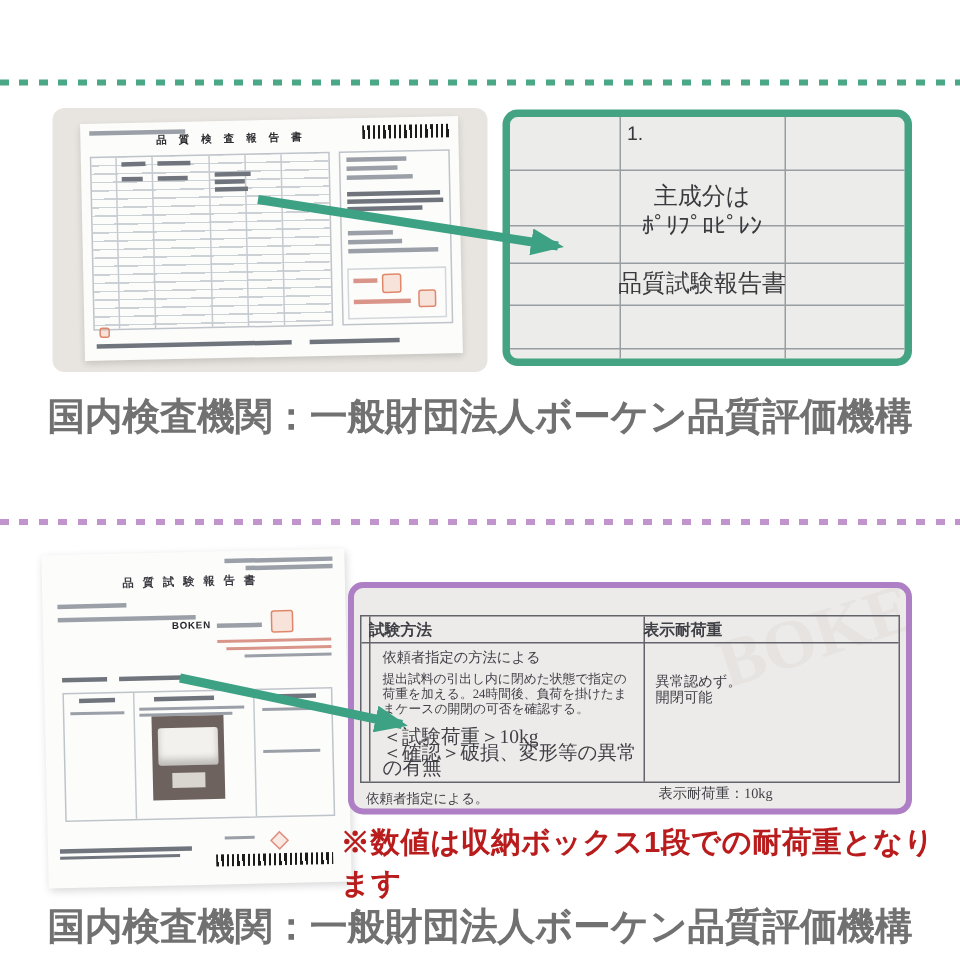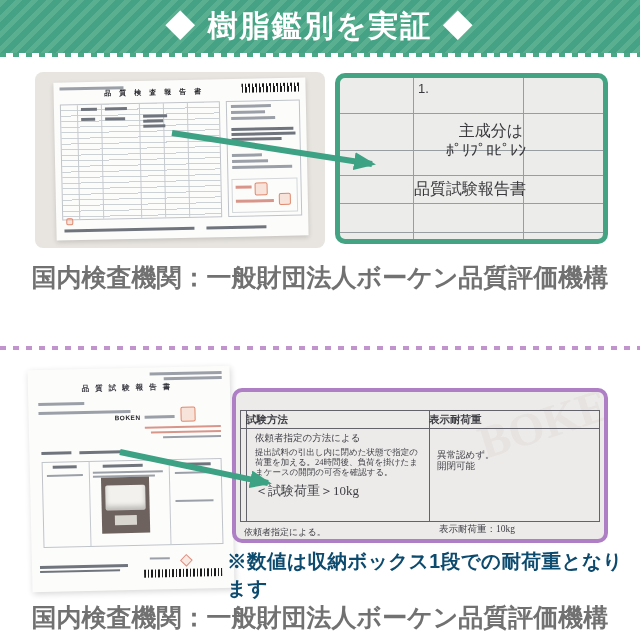--- a/index.html
+++ b/index.html
@@ -17,21 +17,21 @@
   .banner-purple { top:299px; height:47px; font-size:30px; letter-spacing:2px;
     background:repeating-linear-gradient(135deg,#cda5d6 0 5px,#bd8cc8 5px 11px); }
   .edge-purple { top:346px; height:4px; left:0; width:640px;
     background:repeating-linear-gradient(90deg,#c294cd 0 6px,#ffffff 6px 13px); }
 
   
   .agency { left:0; width:640px; text-align:center; font-weight:bold; color:#717171; font-size:25px; }
   .agency1 { top:261px; } .agency2 { top:601px; }
 
   
-  .note { left:227px; top:548px; font-size:19.5px; font-weight:bold; color:#0c4a6e; letter-spacing:0.5px; }
+  .note { left:227px; top:548px; font-size:19.5px; font-weight:bold; color:#b91c1c; letter-spacing:0.5px; }
 
   
   .photo1 { left:35px; top:72px; width:290px; height:176px; background:#e8e5e0; border-radius:8px; }
   .doc1 { left:20px; top:8px; width:252px; height:158px; background:#fcfcfb;
           transform:rotate(-1.2deg); box-shadow:0 2px 5px rgba(0,0,0,0.15); }
   .d1-title { left:28px; top:7px; width:150px; text-align:center; font-size:7px; font-weight:bold;
               letter-spacing:8px; color:#2b2b30; white-space:nowrap; overflow:hidden; }
   .barcode { background:repeating-linear-gradient(90deg,#1c1c1c 0 1.5px,transparent 1.5px 3.5px); }
   .d1-barcode { right:6px; top:5px; width:58px; height:9px; }
   .bar { background:#9ba0a8; }
@@ -42,21 +42,21 @@
   .vline { top:0; bottom:0; width:1px; background:#c6cbd1; }
   .d1-right { left:172px; top:22px; width:74px; height:116px; border:1px solid #bfc4ca; }
   .stampbox { left:3px; bottom:3px; width:66px; height:34px; border:1px solid #d3d6da; }
   .stamp { border:1.5px solid #e0876b; background:rgba(233,152,121,0.25); border-radius:2px; }
 
   
   .zoombox1 { left:335px; top:73px; width:273px; height:171px; border:5px solid #44a382;
               border-radius:10px; background:#ececea; }
   .gridline-h { left:0; right:0; height:1px; background:#989da2; }
   .gridline-v { top:0; bottom:0; width:1px; background:#989da2; }
-  .z1-text { color:#3a3a3e; text-align:right; }
+  .z1-text { color:#3a3a3e; text-align:center; }
 
   
   .doc2 { left:30px; top:368px; width:202px; height:222px; background:#fcfcfb;
           transform:rotate(-1.3deg); box-shadow:1px 2px 6px rgba(0,0,0,0.16); }
   .d2-title { left:30px; top:15px; width:142px; text-align:center; font-size:7.5px; font-weight:bold;
               letter-spacing:6px; color:#3a3a42; white-space:nowrap; overflow:hidden; }
   .d2-lab { left:86px; top:46px; font-size:6.5px; font-weight:bold; color:#26262c; letter-spacing:0.5px; }
   .d2-table { left:12px; top:92px; width:180px; height:86px; border:1px solid #bfc4ca; }
   .d2-photo { left:58px; top:16px; width:48px; height:56px; background:#6e625e; }
   .d2-box { left:4px; top:8px; width:40px; height:25px; background:#f3f1ed; border-radius:2px;
@@ -85,23 +85,20 @@
   .wm { font-size:46px; color:rgba(120,110,100,0.06); font-weight:bold; transform:rotate(-18deg); }
 
   
   .arrows { left:0; top:0; width:640px; height:640px; z-index:40; pointer-events:none; }
 </style>
 </head>
 <body>
 
 <div class="canvas">
 
-  <div class="abs banner banner-green">
-    <span>◆ 樹脂鑑別を実証 ◆</span>
-  </div>
   <div class="abs edge-green"></div>
 
   <div class="abs photo1">
     <div class="abs doc1">
       <div class="abs bar" style="left:6px;top:5px;width:64px;height:3px;"></div>
       <div class="abs d1-title">品質検査報告書</div>
       <div class="abs barcode d1-barcode"></div>
       <div class="abs d1-grid">
         <div class="abs vline" style="left:16px;"></div>
         <div class="abs vline" style="left:40px;"></div>
@@ -200,20 +197,21 @@
       <div class="abs z2-vline" style="left:5px;"></div>
       <div class="abs z2-vline" style="left:188px;"></div>
       <div class="abs z2-hline" style="top:17px;"></div>
       <div class="abs z2-header" style="left:5px;width:183px;">試験方法</div>
       <div class="abs z2-header" style="left:188px;width:170px;">表示耐荷重</div>
       <div class="abs z2-cellL">
         <div class="z2-m1">依頼者指定の方法による</div>
         <div class="z2-para">提出試料の引出し内に閉めた状態で指定の荷重を加える。24時間後、負荷を掛けたままケースの開閉の可否を確認する。</div>
         <div class="z2-specs">
           <div>＜試験荷重＞10kg</div>
+          <div>＜確認＞破損、変形等の異常の有無</div>
         </div>
       </div>
       <div class="abs z2-cellR">
         <div class="z2-r1">異常認めず。</div>
         <div class="z2-r1">開閉可能</div>
         <div class="z2-r3">表示耐荷重：10kg</div>
       </div>
     </div>
     <div class="abs z2-footer">依頼者指定による。</div>
   </div>

